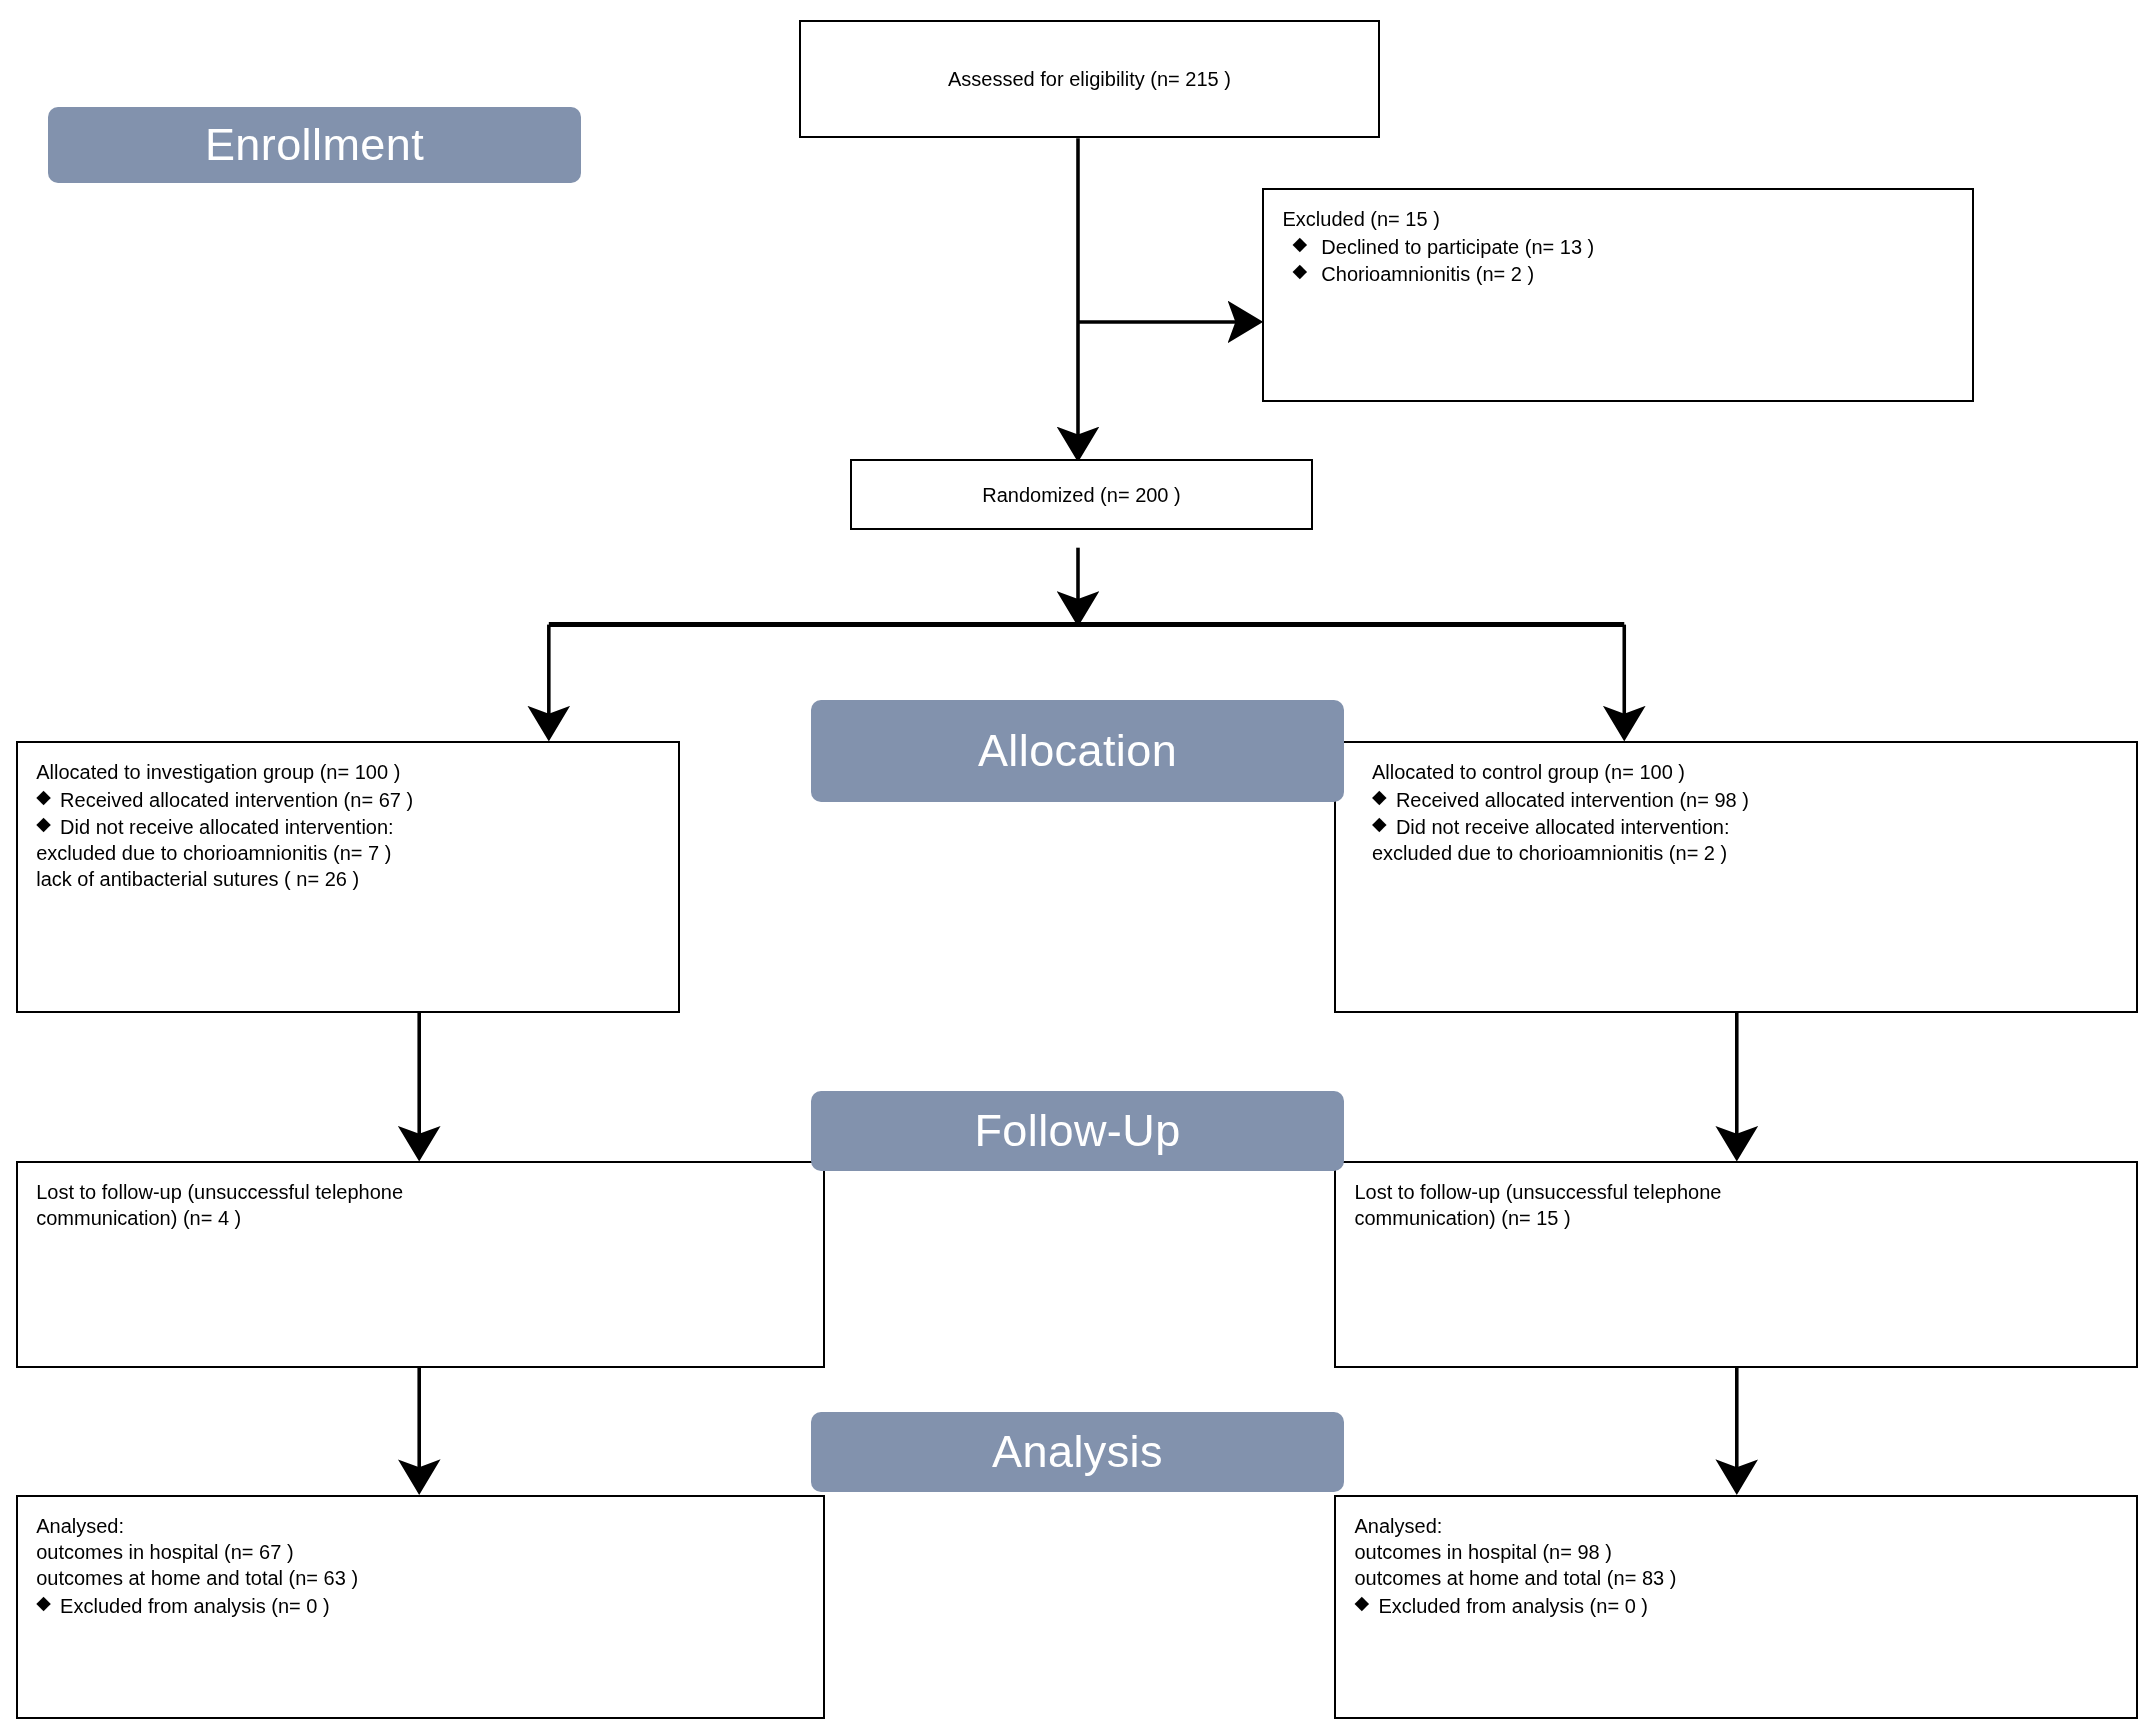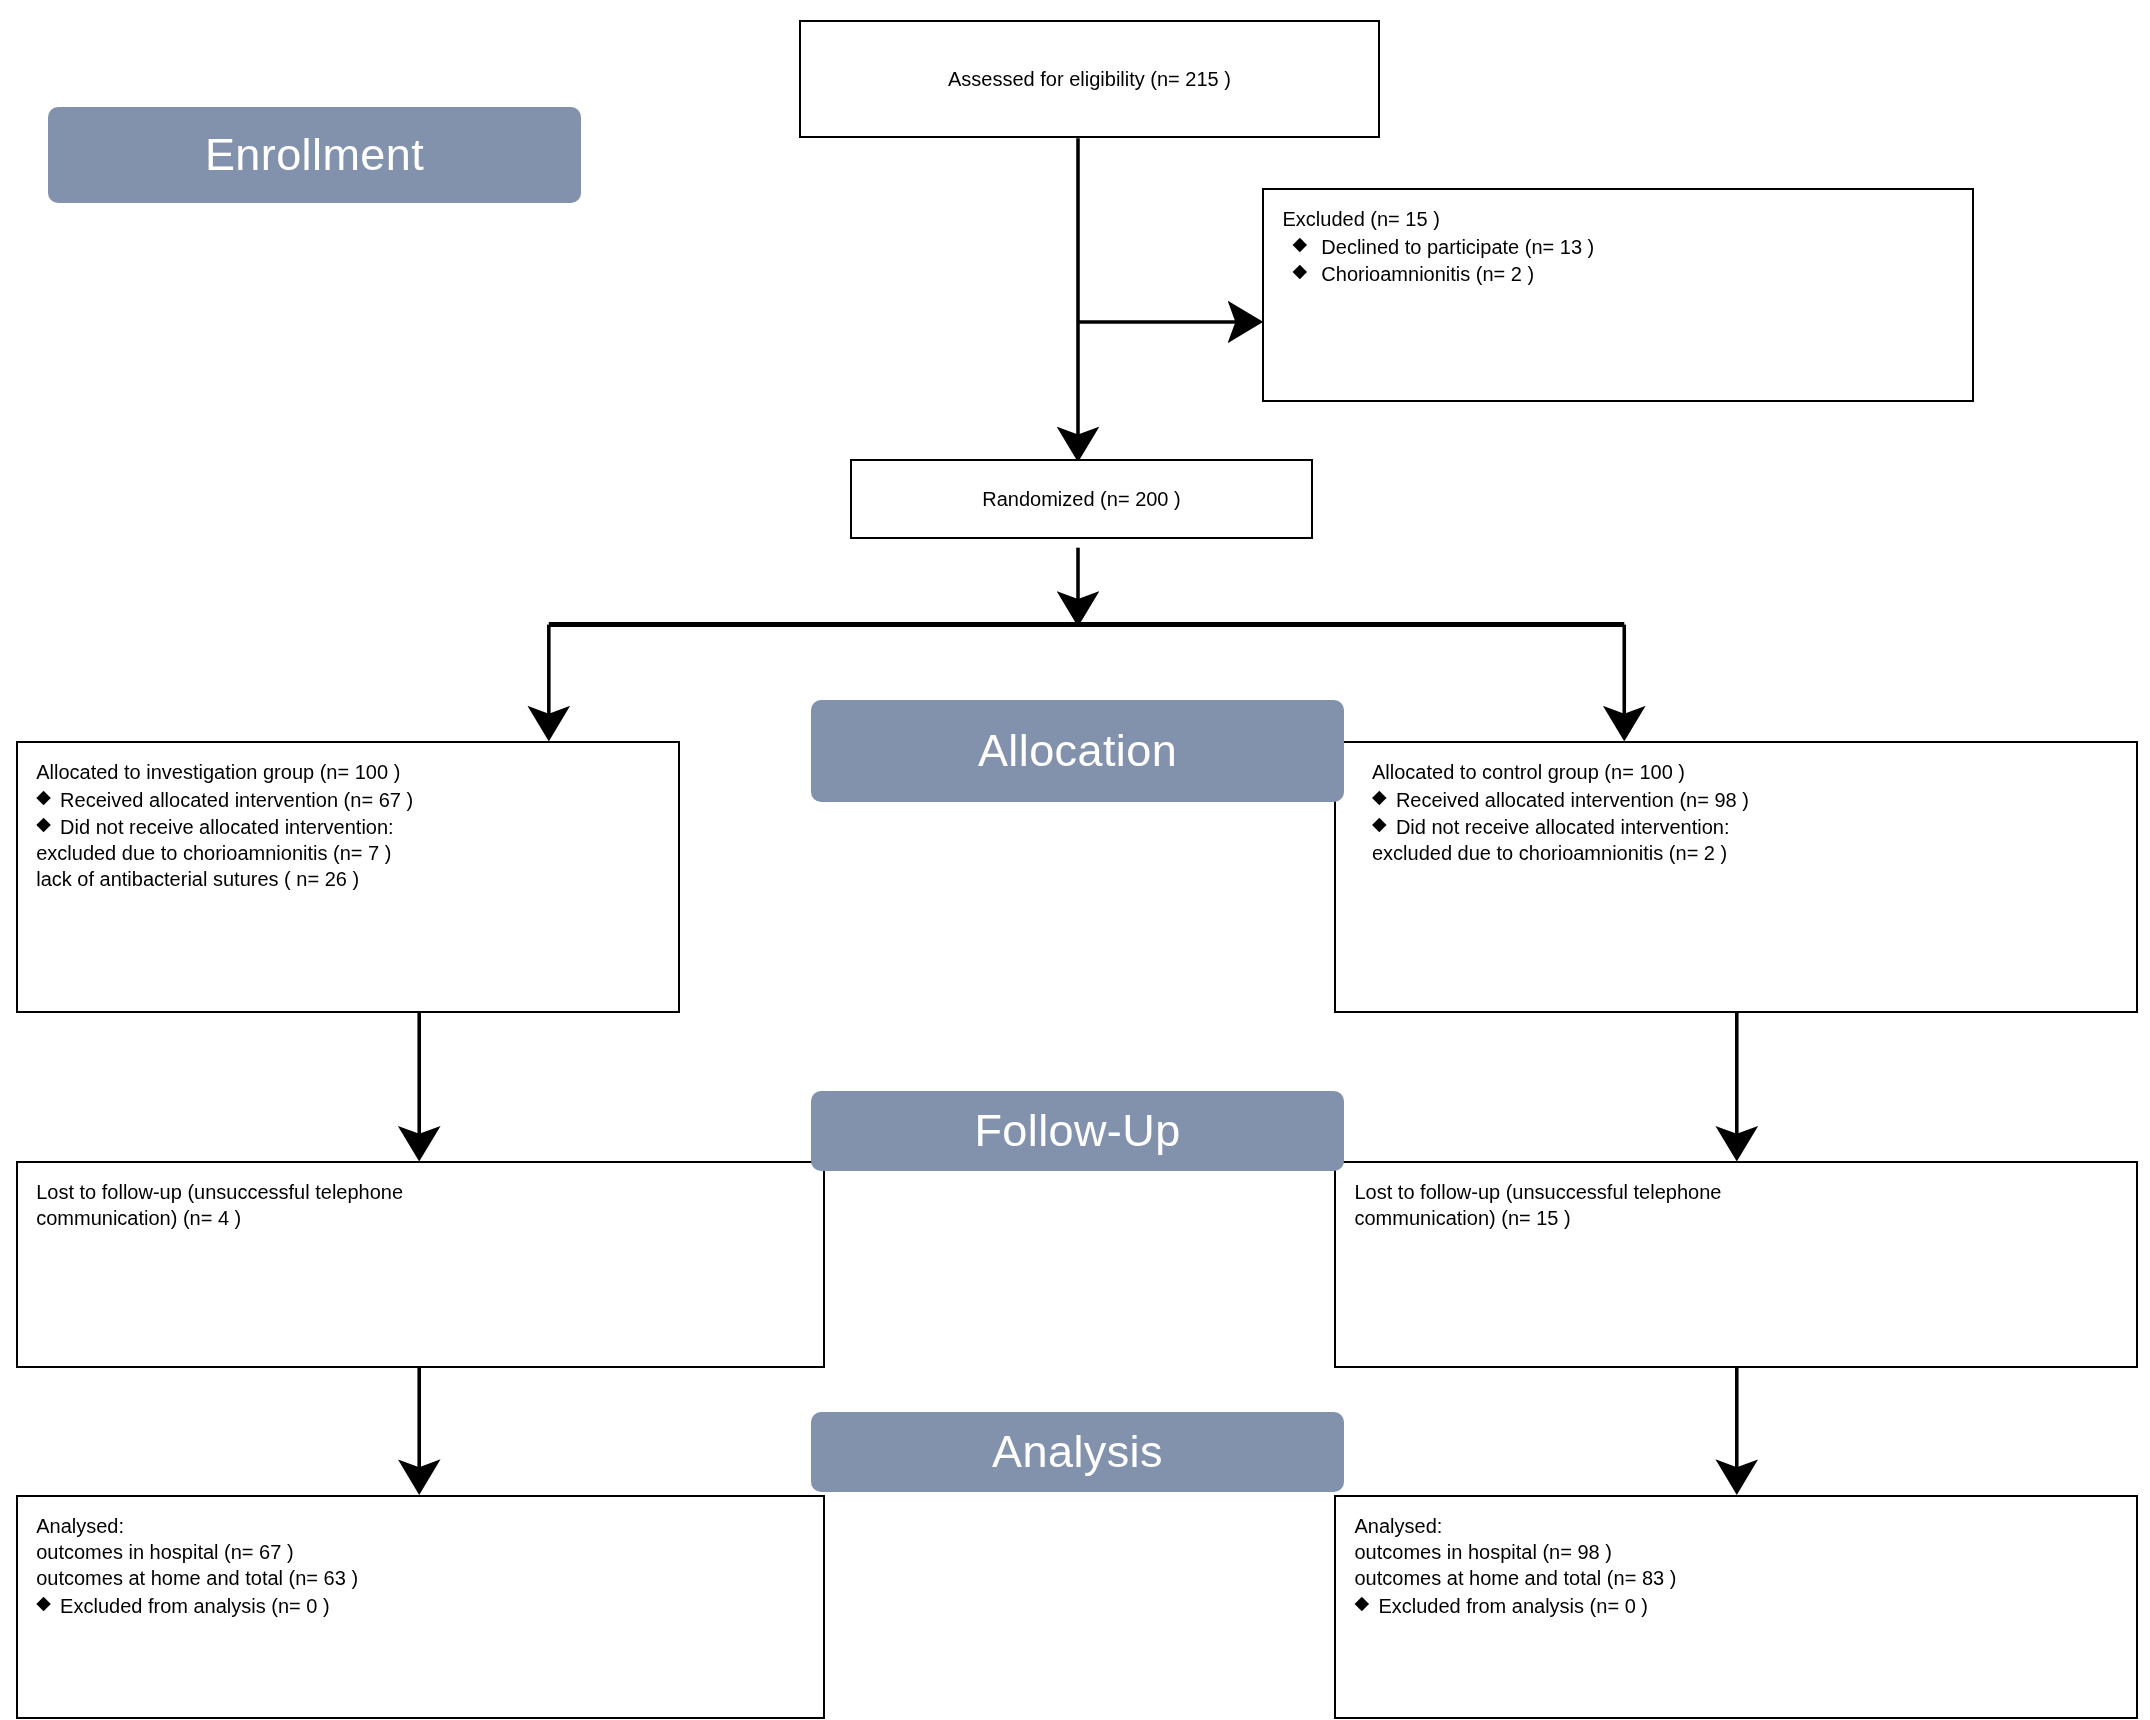--- a/index.html
+++ b/index.html
@@ -72,29 +72,29 @@
     display: flex;
     align-items: center;
     justify-content: center;
     z-index: 3;
     font-size: 45px;
     letter-spacing: 0.4px;
   }
   
   #box-assessed      { left:799px; top:20px;   width:581px;  height:118px; }
   #box-excluded      { left:1262px; top:188px;  width:712px; height:214px; }
-  #box-randomized    { left:850px; top:459px;  width:463px;  height:80px; }
+  #box-randomized    { left:850px; top:459px;  width:463px;  height:71px; }
   #box-alloc-left    { left:15.7px;   top:741px; width:664px; height:272px; }
   #box-alloc-right   { left:1334px; top:741px; width:804px; height:272px;padding-left:36px; }
   #box-follow-left   { left:15.7px;   top:1161px; width:809px; height:207px; }
   #box-follow-right  { left:1334px; top:1161px; width:804px; height:207px; }
   #box-analysis-left { left:15.7px;   top:1495px; width:809px; height:224px; }
   #box-analysis-right{ left:1334px; top:1495px; width:804px; height:224px; }
 
-  #banner-enrollment { left:48px;   top:107px;  width:533px;  height:96px; }
+  #banner-enrollment { left:48px;   top:107px;  width:533px;  height:76px; }
   #banner-allocation { left:811px; top:700px;  width:533px;  height:102px; }
   #banner-followup   { left:811px; top:1091px; width:533px;  height:80px; }
   #banner-analysis   { left:811px; top:1412px; width:533px;  height:80px; }
 </style>
 </head>
 <body>
 
 <div id="canvas">
 
   <svg id="connectors" viewBox="0 0 3019 2415" width="2151" height="1720" xmlns="http://www.w3.org/2000/svg">

